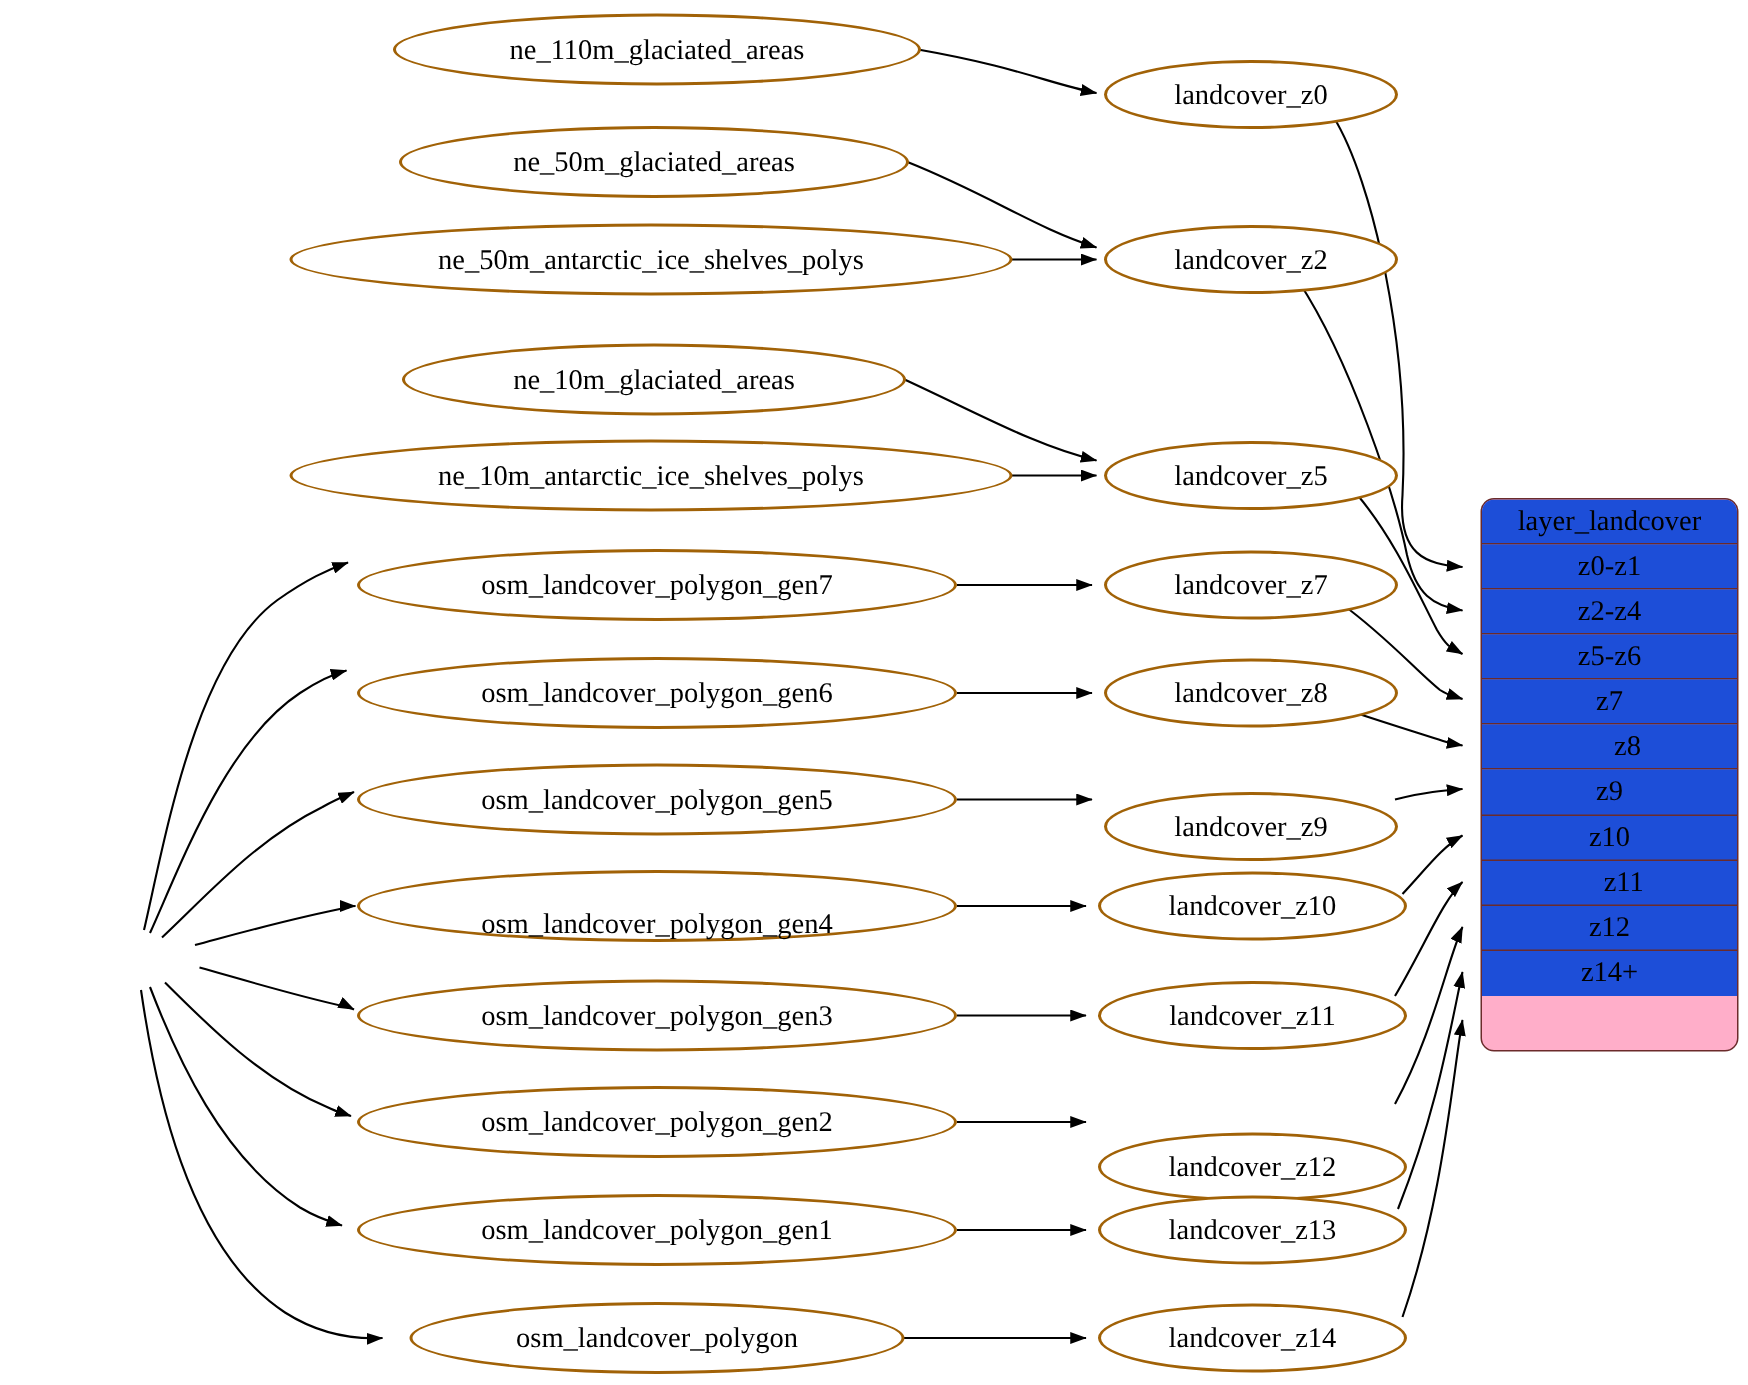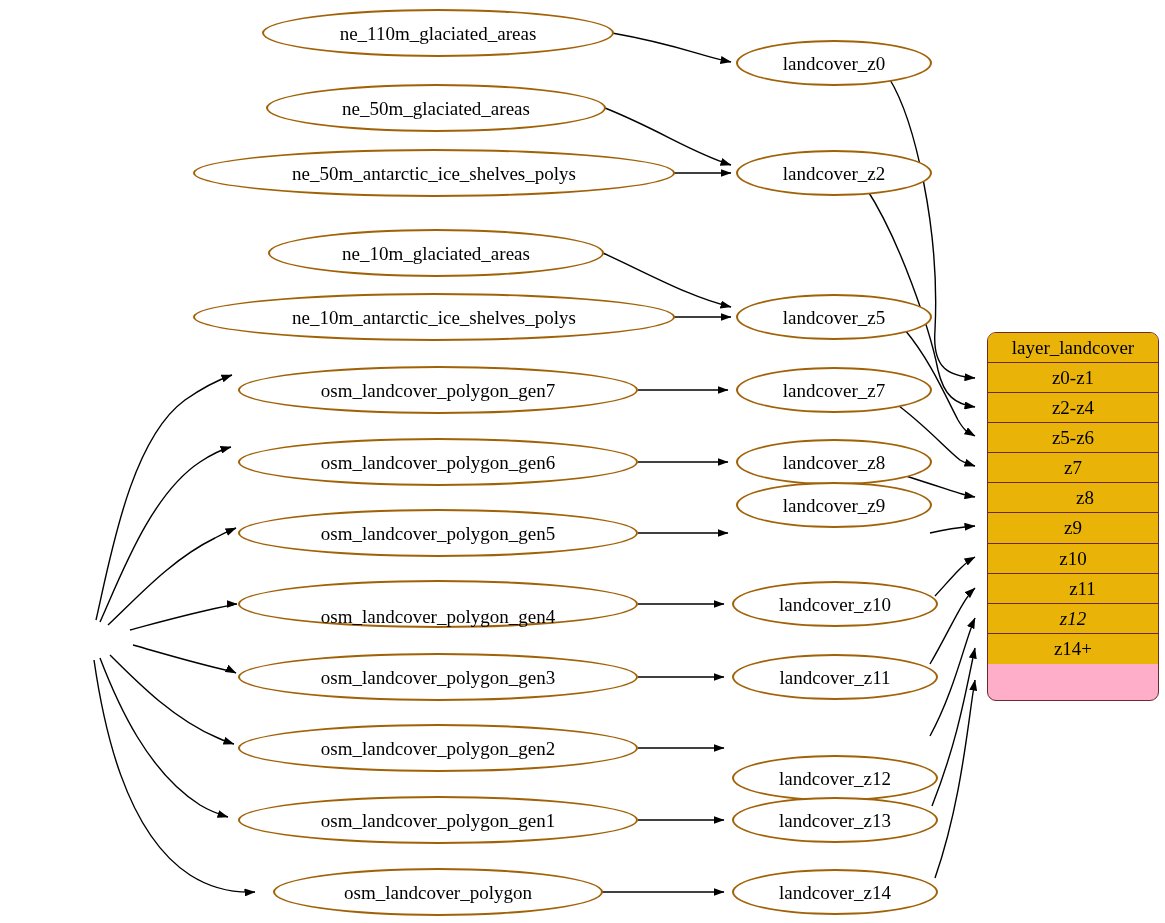--- a/index.html
+++ b/index.html
@@ -26,21 +26,21 @@
     border:1px solid #6b2b2b;
     border-radius:9px;
     background:#ffaec9;
     overflow:hidden;
   }
   .trow{
     box-sizing:border-box;
     display:flex;align-items:center;justify-content:center;
     color:#000;
     font-size:19px;
-    background:#eab308;
+    background:#1d4ed8;
     border-bottom:1px solid #6b2b2b;
     white-space:nowrap;
   }
   .trow.header{font-size:19px;}
   .trow.last{border-bottom:none;}
 </style>
 </head>
 <body>
 
 <div id="canvas">
@@ -143,21 +143,21 @@
   </div>
   <div class="node" style="left:736px;top:294px;width:196px;height:46px;">
     <span>landcover_z5</span>
   </div>
   <div class="node" style="left:736px;top:367px;width:196px;height:46px;">
     <span>landcover_z7</span>
   </div>
   <div class="node" style="left:736px;top:439px;width:196px;height:46px;">
     <span>landcover_z8</span>
   </div>
-  <div class="node" style="left:736px;top:482px;width:196px;height:46px;">
+  <div class="node" style="left:736px;top:528px;width:196px;height:46px;">
     <span>landcover_z9</span>
   </div>
   <div class="node" style="left:732px;top:581px;width:206px;height:46px;">
     <span>landcover_z10</span>
   </div>
   <div class="node" style="left:732px;top:654px;width:206px;height:46px;">
     <span>landcover_z11</span>
   </div>
   <div class="node" style="left:732px;top:755px;width:206px;height:46px;">
     <span>landcover_z12</span>
@@ -190,21 +190,21 @@
     </div>
     <div class="trow" style="height:31px;">
       <span>z9</span>
     </div>
     <div class="trow" style="height:30px;">
       <span>z10</span>
     </div>
     <div class="trow" style="height:30px;padding-left:19px;">
       <span>z11</span>
     </div>
-    <div class="trow" style="height:30px;font-style:italic;">
+    <div class="trow" style="height:30px;">
       <span>z12</span>
     </div>
     <div class="trow last" style="height:30px;">
       <span>z14+</span>
     </div>
   </div>
 
 </div>
 
 </body></html>

